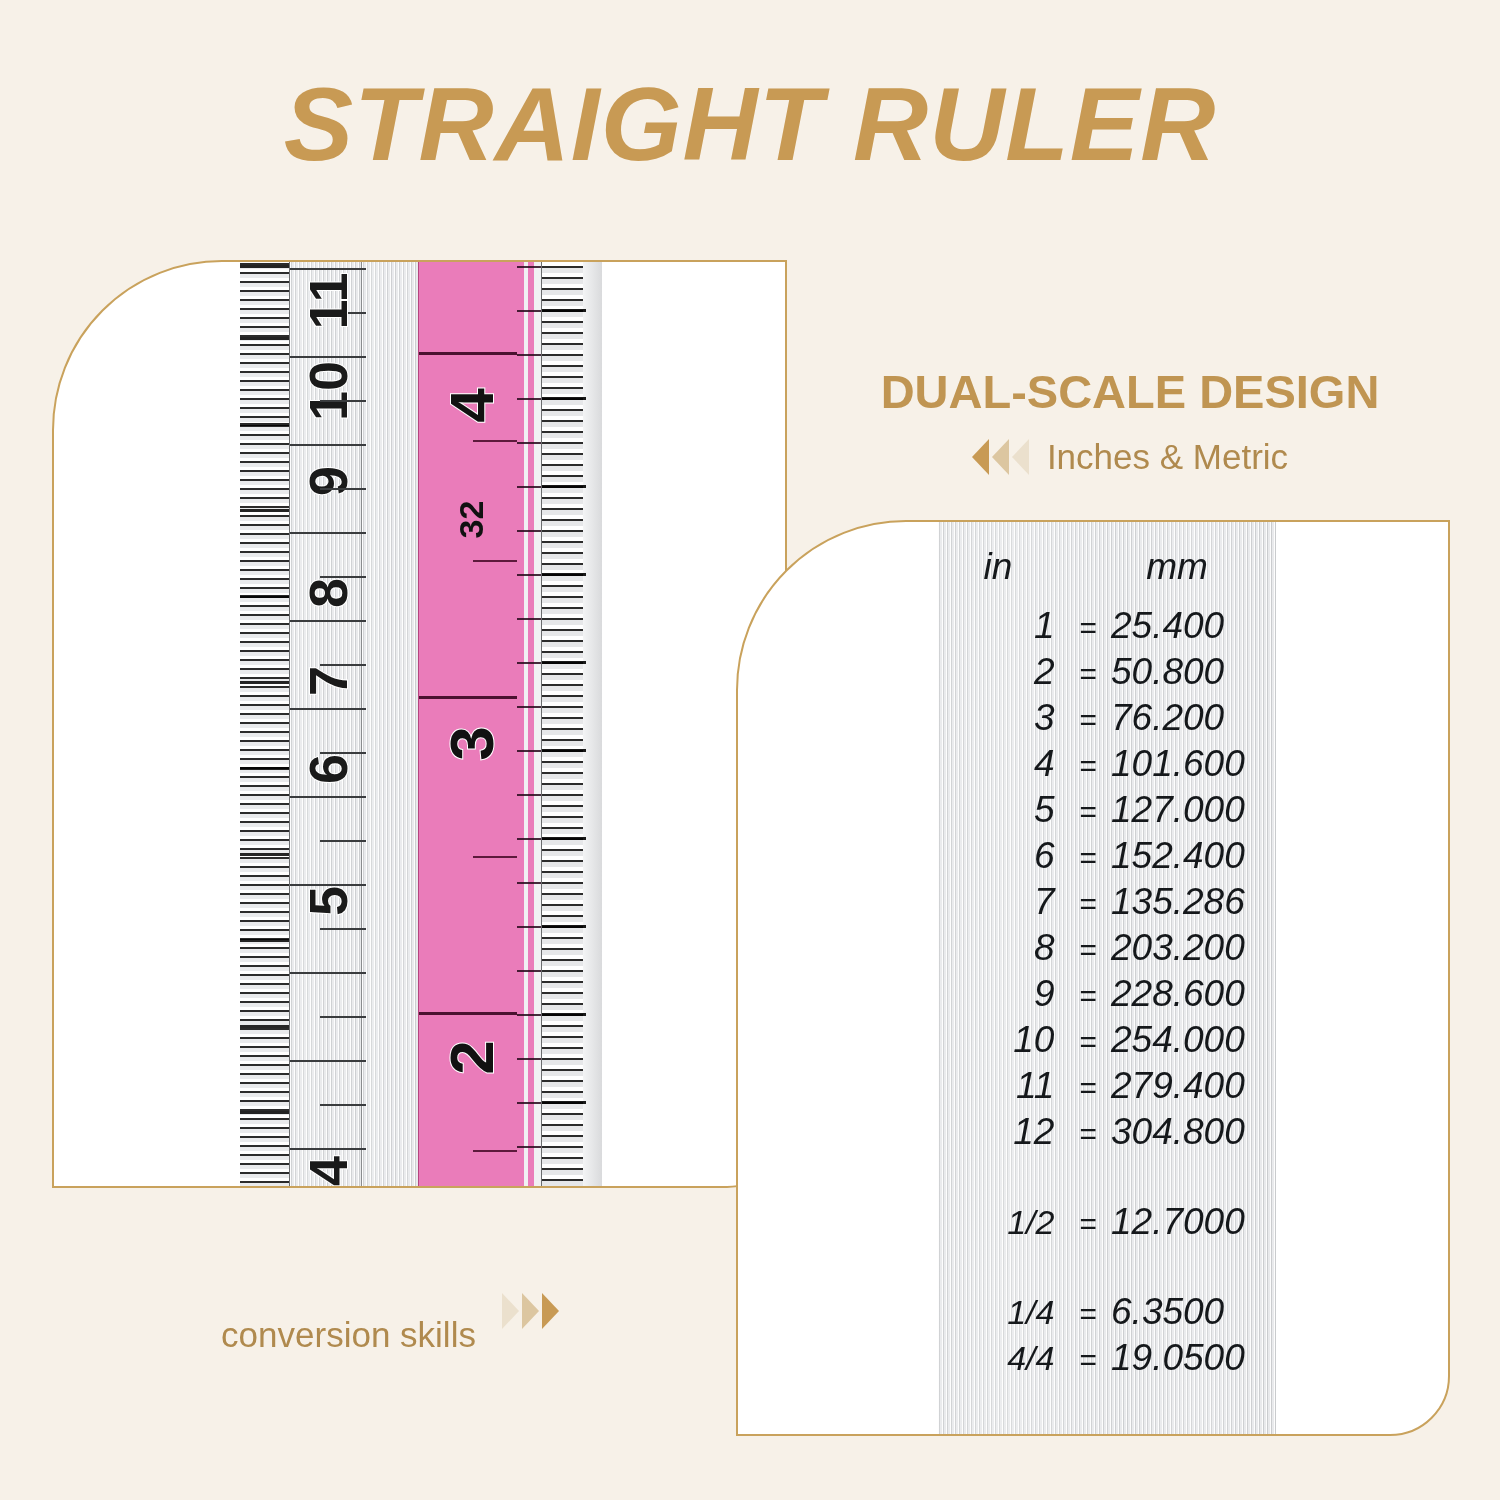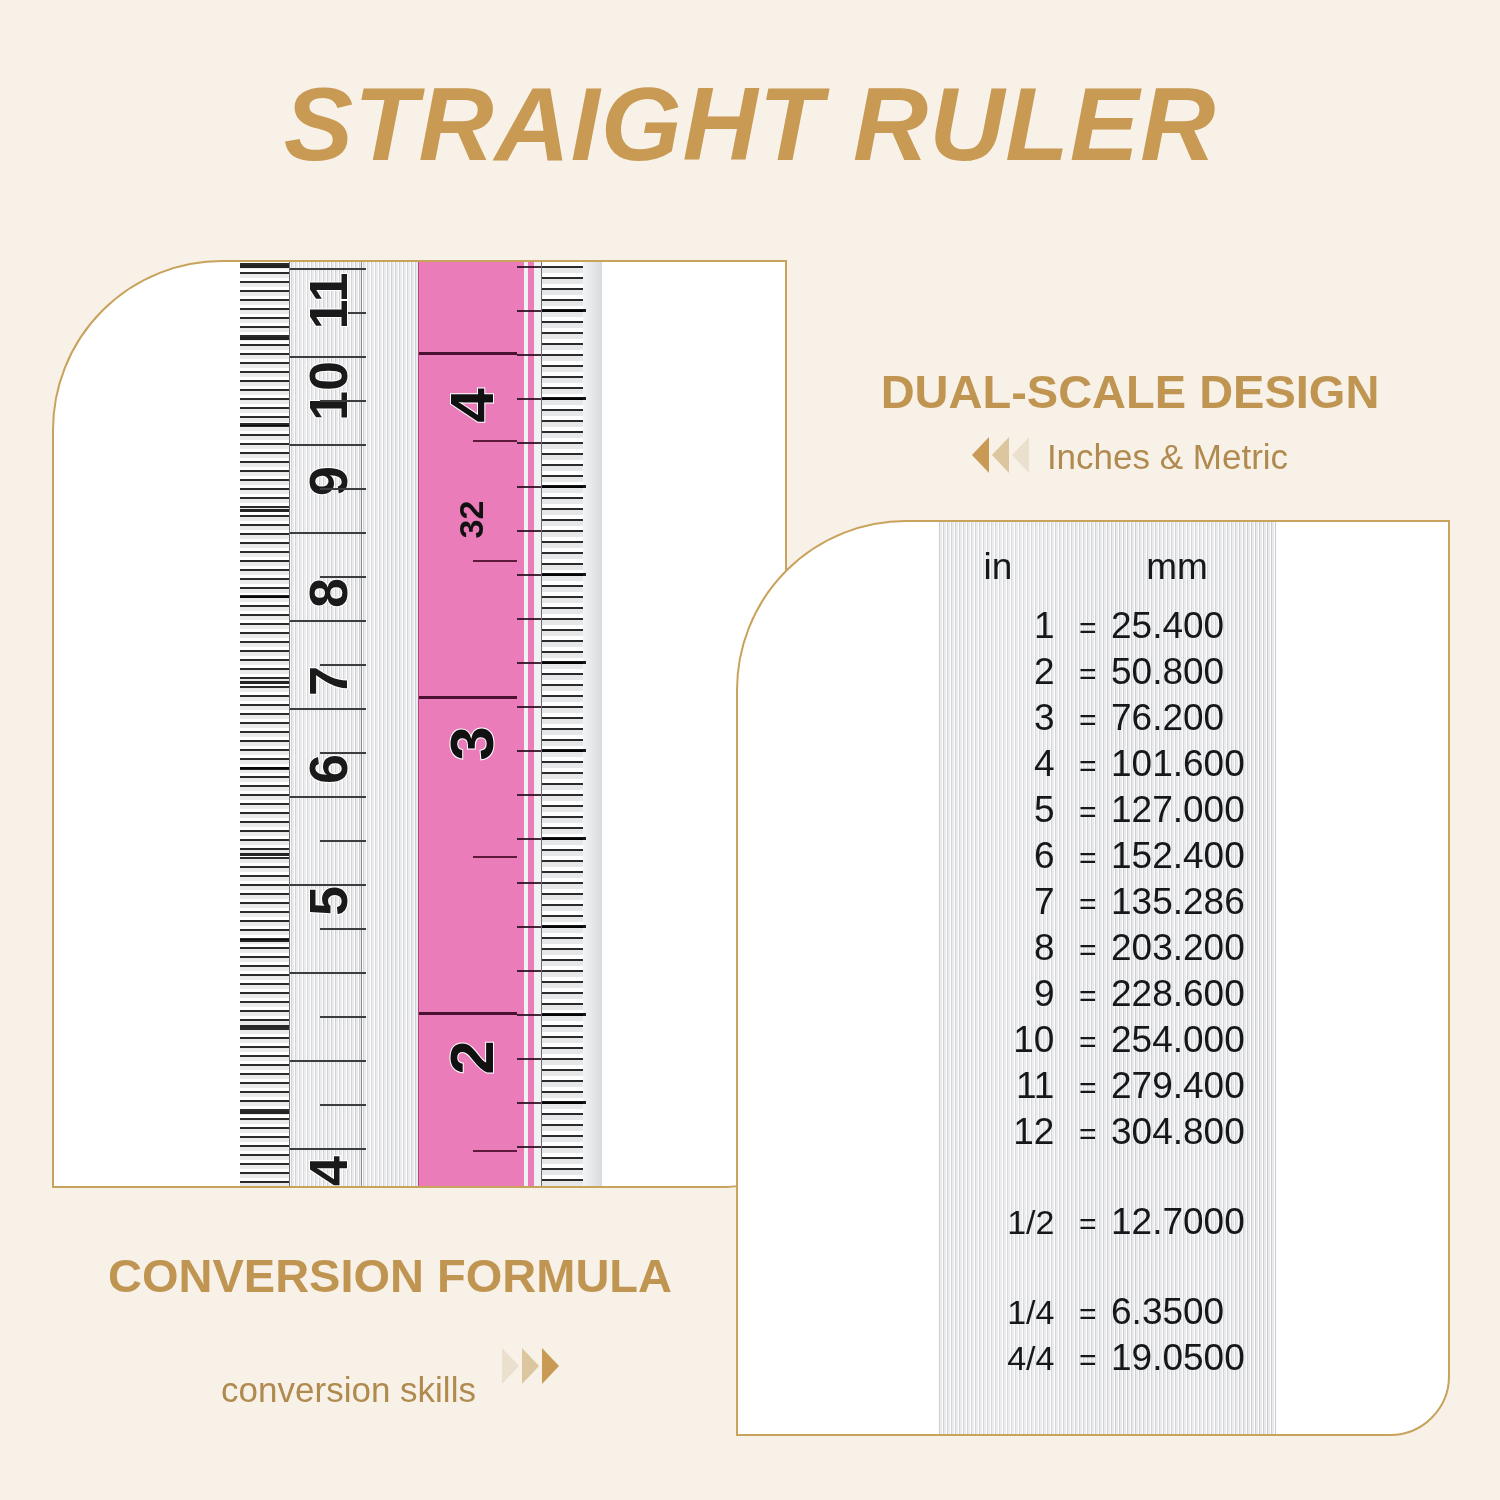--- a/index.html
+++ b/index.html
@@ -168,21 +168,21 @@
   
   .headline-right{
     position:absolute;left:800px;top:352px;width:660px;
     text-align:center;
   }
   .headline-right .h{
     font-size:47px;font-weight:bold;color:#c09552;letter-spacing:0px;
     white-space:nowrap;
   }
   .sub-row{
-    display:flex;align-items:flex-start;justify-content:center;
+    display:flex;align-items:center;justify-content:center;
     gap:18px;margin-top:18px;
   }
   .sub-row .sub{
     font-size:35px;color:#b08a4e;
   }
 
   
   .chev-group{display:flex;align-items:center;gap:3px;}
   .chev{
     width:0;height:0;
@@ -212,20 +212,21 @@
     position:absolute;left:200px;top:-2px;width:338px;height:920px;
   }
   .table{
     position:absolute;left:0;top:28px;width:338px;
     color:#15181b;
   }
   .thead,.trow{
     display:flex;align-items:baseline;
     font-size:37px;
     line-height:1.0;
+    font-style:italic;
   }
   .thead{margin-bottom:22px;}
   .thead .c-in{width:120px;text-align:center;}
   .thead .c-eq{width:48px;}
   .thead .c-mm{width:142px;text-align:center;}
   .trow{margin-bottom:9px;}
   .trow .c-in{width:120px;text-align:right;padding-right:10px;font-weight:normal;}
   .trow .c-eq{width:48px;text-align:center;font-size:30px;}
   .trow .c-mm{width:170px;text-align:left;}
   .gap-md{height:44px;}
@@ -408,21 +409,20 @@
             <span class="c-in">1/8</span>
             <span class="c-eq">=</span>
             <span class="c-mm">3.1750</span>
           </div>
 
       </div>
     </div>
   </div>
 
   <div class="headline-bottom">
-    <div class="h">CONVERSION FORMULA</div>
     <div class="bottom-row">
       <span class="sub">
         <br>
         <span>conversion skills</span>
       </span>
       <span class="chev-group">
         <span class="chev chev-r" style="border-left-color:#ebe0cd;"></span>
         <span class="chev chev-r" style="border-left-color:#dcc6a0;"></span>
         <span class="chev chev-r" style="border-left-color:#c89a54;"></span>
       </span>

